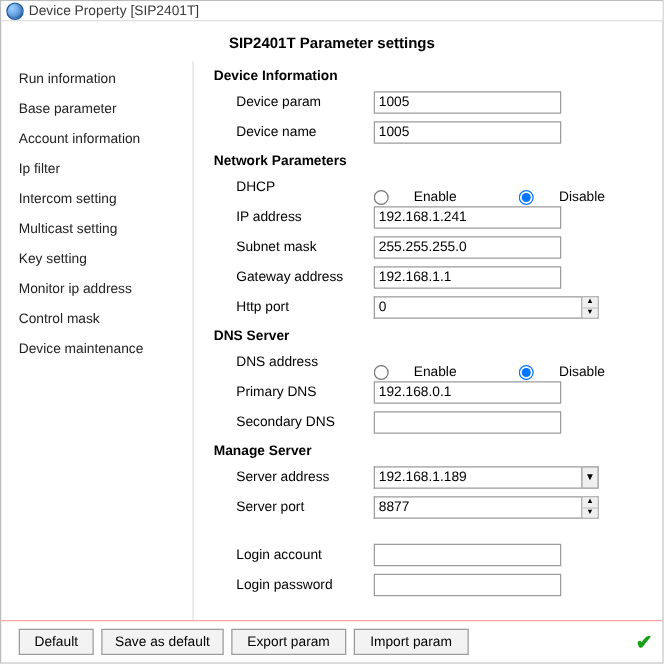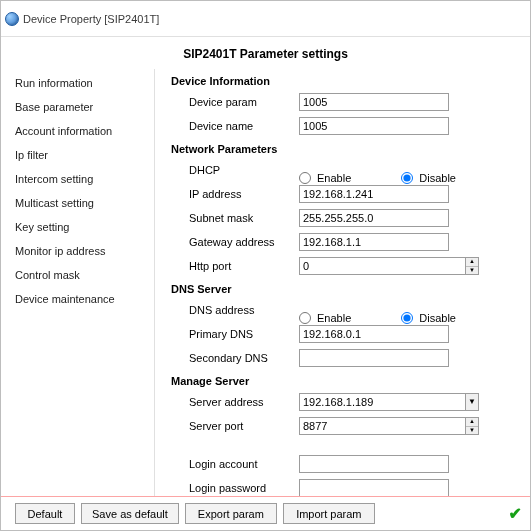--- a/index.html
+++ b/index.html
@@ -15,21 +15,21 @@
   }
   .window {
     width: 531px;
     height: 531px;
     border: 1px solid #bdbdbd;
     display: flex;
     flex-direction: column;
     background: #fff;
   }
   .titlebar {
-    height: 36px;
+    height: 16px;
     display: flex;
     align-items: center;
     background: #fff;
     border-bottom: 1px solid #e0e0e0;
     padding: 0 4px;
     gap: 4px;
   }
   .titlebar .title {
     color: #3a3a3a;
   }
@@ -90,21 +90,21 @@
     height: 18px;
     border: 1px solid #9c9c9c;
     font-family: Tahoma, Arial, sans-serif;
     font-size: 11px;
     padding: 1px 3px;
     background: #fff;
   }
   .radio-wrap {
     display: flex;
     align-items: center;
-    gap: 6px;
+    gap: 20px;
     margin-top: 16px;
   }
   .radio-group {
     display: flex;
     gap: 50px;
     align-items: center;
   }
   input[type="radio"] {
     margin: 0;
     width: 12px;

